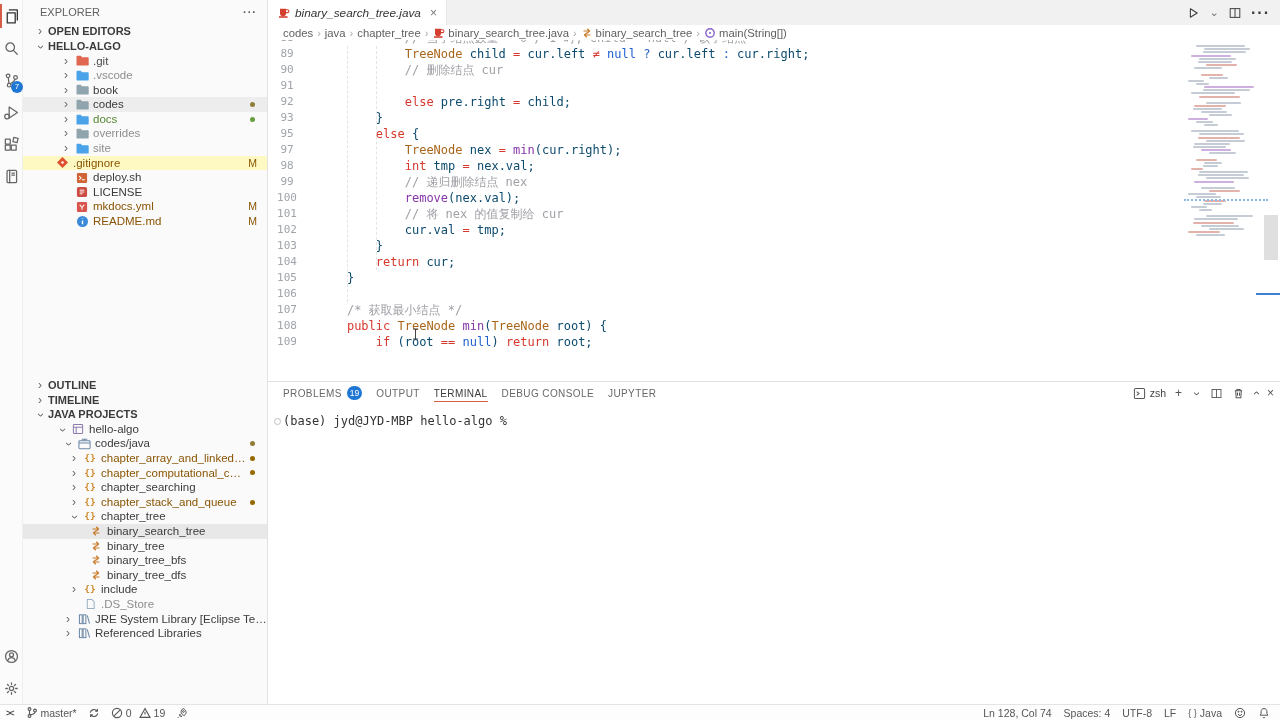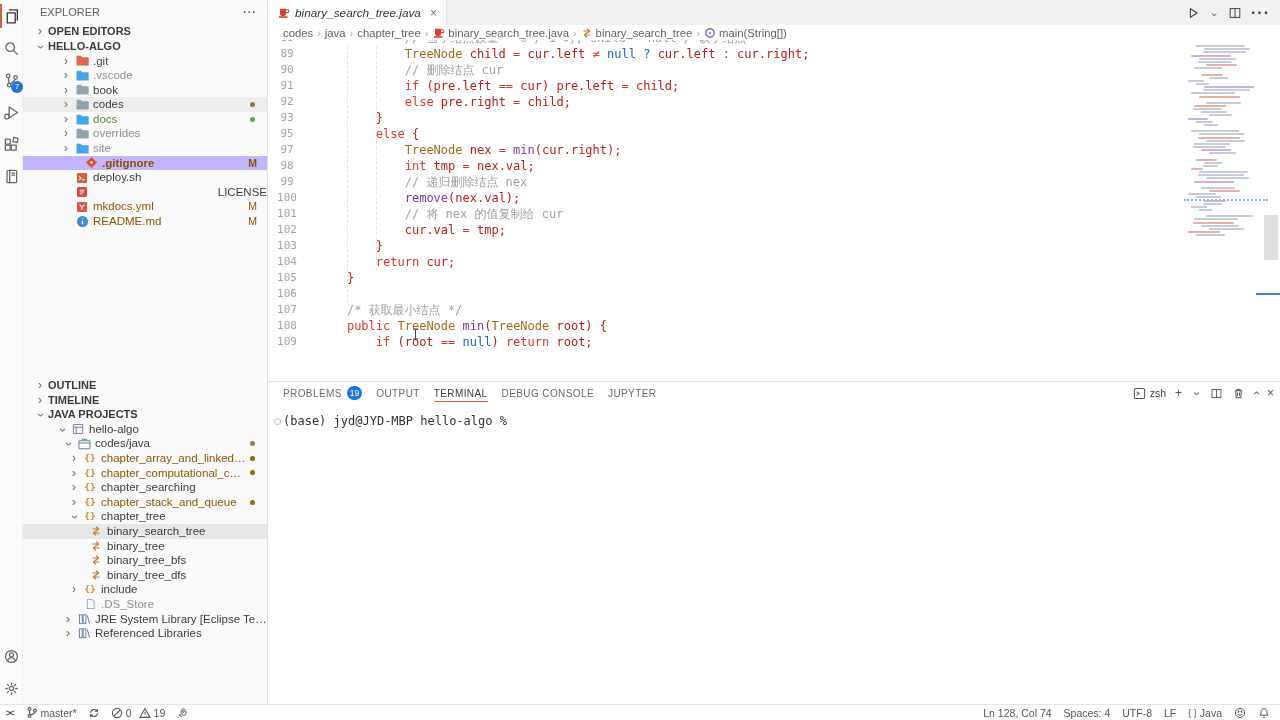--- a/index.html
+++ b/index.html
@@ -58,21 +58,21 @@
   .bc-sep{color:#a9a9a9;font-size:11px;}
   .bc-item{display:flex;align-items:center;gap:3px;cursor:pointer;}
 
   #code-scroll{position:absolute;top:40px;left:0;right:0;bottom:0;overflow:hidden;}
   #code-lines{margin-top:-10px;}
   .code-line{display:flex;height:16px;line-height:16px;font-family:"DejaVu Sans Mono",monospace;font-size:12px;}
   .ln{width:38px;flex:0 0 38px;text-align:center;padding-right:0;color:#9fa4ab;font-size:11px;
       font-family:"DejaVu Sans Mono",monospace;}
   .lc{white-space:pre;padding-left:12px;color:#333;}
   .tk-k{color:#d6382d;} .tk-t{color:#a9661a;} .tk-f{color:#8636a8;} .tk-n{color:#2160cf;}
-  .tk-c{color:#a0a1a7;} .tk-p{color:#b91c1c;} .tk-o{color:#d6382d;} .tk-b{color:#2160cf;}
+  .tk-c{color:#a0a1a7;} .tk-p{color:#0c4a6e;} .tk-o{color:#d6382d;} .tk-b{color:#2160cf;}
   .guide{position:absolute;width:0;border-left:1px dashed #e4e4e4;}
   #guide4{left:78.5px;top:6px;height:256px;}
   #guide8{left:107.5px;top:6px;height:224px;}
 
   #minimap{position:absolute;top:42px;right:26px;width:66px;height:200px;}
   .mm-bar{position:absolute;height:2px;border-radius:1px;}
   #mm-dash{position:absolute;top:199px;right:12px;width:84px;height:0;border-top:2px dotted #8ab6e8;}
   #sb-thumb{position:absolute;top:215px;right:2px;width:14px;height:45px;background:rgba(110,110,110,.22);}
   #ruler-caret{position:absolute;top:293px;right:0;width:24px;height:2px;background:#3f7fd6;}
   #mouse-ibeam{position:absolute;top:288px;left:144px;width:7px;height:12px;}
@@ -239,21 +239,21 @@
         </div>
         <div class="row" style="padding-left: 38px;">
           <span class="twy">›</span>
           <span class="ic">
             <svg width="13" height="11" viewBox="0 0 13 11">
               <path d="M.5 2c0-.8.4-1.3 1.2-1.3h3l1.4 1.5h5.4c.8 0 1.2.4 1.2 1.2v6c0 .8-.4 1.2-1.2 1.2H1.7C.9 10.6.5 10.2.5 9.4z" fill="#4aa3e8"></path>
             </svg>
           </span>
           <span class="lb" style="color: rgb(142, 142, 144);">site</span>
         </div>
-        <div class="row" style="padding-left: 47px; background: #c4b5fd; font-weight: bold;">
+        <div class="row" style="padding-left: 18px; background: #fef9c3;">
           <span class="twy"></span>
           <span class="ic">
             <svg width="13" height="13" viewBox="0 0 13 13">
               <path d="M6.5 1 12 6.5 6.5 12 1 6.5z" fill="#e0502e"></path>
               <circle cx="6.5" cy="6.5" r="1.2" fill="#fff"></circle>
             </svg>
           </span>
           <span class="lb" style="color: rgb(137, 85, 3);">.gitignore</span>
           <span class="bdg" style="color: rgb(137, 85, 3);">M</span>
         </div>
@@ -268,21 +268,21 @@
           <span class="lb" style="color: rgb(59, 59, 59);">deploy.sh</span>
         </div>
         <div class="row" style="padding-left: 38px;">
           <span class="twy"></span>
           <span class="ic">
             <svg width="12" height="12" viewBox="0 0 13 13">
               <rect x="1" y="1" width="11" height="11" rx="2" fill="#cc4b42"></rect>
               <path d="M4 4.5h5M4 6.5h5M4 8.5h3" stroke="#fff" stroke-width="1"></path>
             </svg>
           </span>
-          <span class="lb" style="color: rgb(59, 59, 59); text-align: right;">LICENSE</span>
+          <span class="lb" style="color: rgb(59, 59, 59);">LICENSE</span>
         </div>
         <div class="row" style="padding-left: 38px;">
           <span class="twy"></span>
           <span class="ic">
             <svg width="12" height="12" viewBox="0 0 13 13">
               <rect x="1" y="1" width="11" height="11" rx="1.5" fill="#d9544c"></rect>
               <path d="M4 4l2.5 3L9 4M6.5 7v2.5" stroke="#fff" fill="none" stroke-width="1.1"></path>
             </svg>
           </span>
           <span class="lb" style="color: rgb(137, 85, 3);">mkdocs.yml</span>
@@ -537,21 +537,20 @@
           <div class="code-line">
             <span class="ln">89</span>
             <span class="lc">            <span class="tk-t">TreeNode</span><span class="tk-p"> child </span><span class="tk-o">=</span><span class="tk-p"> cur.left </span><span class="tk-o">≠</span><span class="tk-p"> </span><span class="tk-n">null</span><span class="tk-p"> </span><span class="tk-b">?</span><span class="tk-p"> cur.left </span><span class="tk-b">:</span><span class="tk-p"> cur.right;</span></span>
           </div>
           <div class="code-line">
             <span class="ln">90</span>
             <span class="lc">            <span class="tk-c">// 删除结点 cur</span></span>
           </div>
           <div class="code-line">
             <span class="ln">91</span>
-            <span class="lc">            <span class="tk-k">if</span><span class="tk-p"> (pre.left </span><span class="tk-o">==</span><span class="tk-p"> cur) pre.left </span><span class="tk-o">=</span><span class="tk-p"> child;</span></span>
           </div>
           <div class="code-line">
             <span class="ln">92</span>
             <span class="lc">            <span class="tk-k">else</span><span class="tk-p"> pre.right </span><span class="tk-o">=</span><span class="tk-p"> child;</span></span>
           </div>
           <div class="code-line">
             <span class="ln">93</span>
             <span class="lc">        <span class="tk-p">}</span></span>
           </div>
           <div class="code-line">

